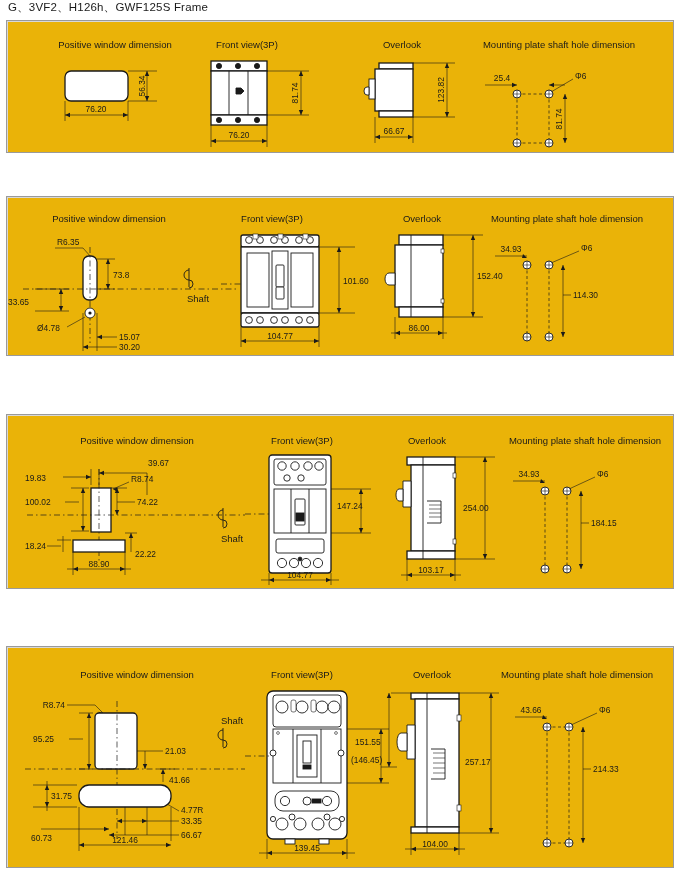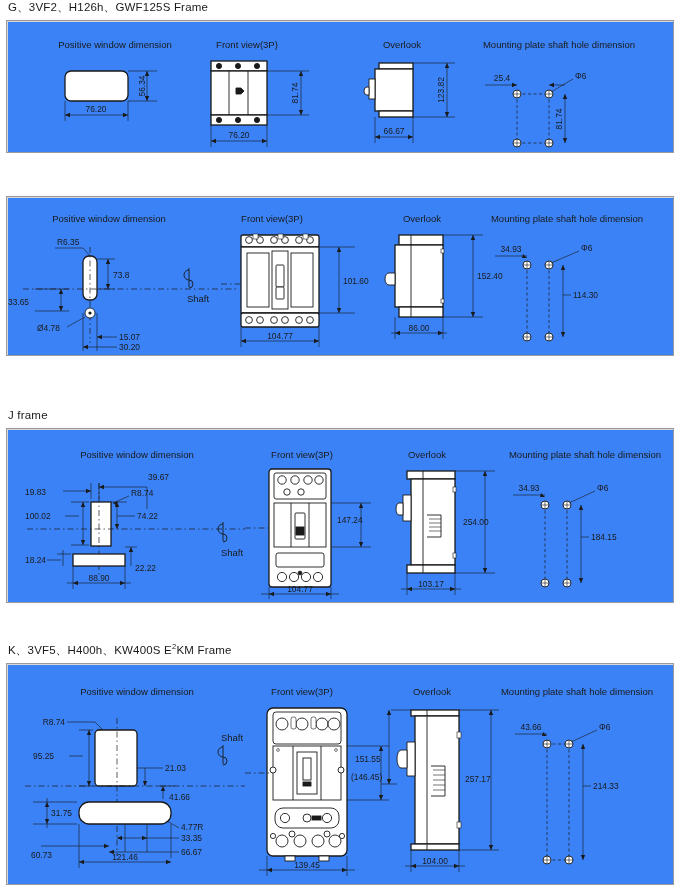--- a/index.html
+++ b/index.html
@@ -12,21 +12,21 @@
   .frame-section{position:absolute;left:0;width:680px;}
   .sec-title{
     font-size:11.5px;color:#1a1a1a;letter-spacing:.2px;
     white-space:nowrap;line-height:14px;padding-left:8px;
   }
   .sec-title sup{font-size:7.5px;vertical-align:super;}
   .sec-box{
     position:relative;margin:6px 6px 6px 6px;
     border:1px solid #9a9a9a;
     box-shadow:inset 1px 1px 0 #d8d8d8;
-    background:#3b82f6;box-sizing:border-box;
+    background:#eab308;box-sizing:border-box;
   }
   .panel{position:absolute;}
   .panel-title{
     position:absolute;font-size:9.5px;color:#1a1a1a;
     white-space:nowrap;text-align:center;
   }
   svg{display:block;overflow:visible;}
   .ln{stroke:#1a1a1a;fill:none;}
   .lw{stroke-width:.9;}
   .lw2{stroke-width:1.3;}
@@ -283,21 +283,20 @@
         <line class="ln thin" x1="56" y1="32" x2="56" y2="104"></line>
         <path class="fillk" d="M56 32 l-2.2 5 h4.4 z"></path>
         <path class="fillk" d="M56 104 l-2.2 -5 h4.4 z"></path>
         <line class="ln thin" x1="56" y1="62" x2="64" y2="62"></line>
         <text class="dim" x="66" y="65">114.30</text>
       </svg>
     </div>
   </div>
 
   <div class="frame-section" style="top:408px;">
-    <div class="sec-title">J frame</div>
     <div class="sec-box" style="height:175px;">
 
       <div class="panel-title" style="left:50px;top:20px;width:160px;">Positive window dimension</div>
       <div class="panel-title" style="left:240px;top:20px;width:110px;">Front view(3P)</div>
       <div class="panel-title" style="left:375px;top:20px;width:90px;">Overlook</div>
       <div class="panel-title" style="left:478px;top:20px;width:200px;">Mounting plate shaft hole dimension</div>
 
       <svg class="panel" style="left:10px;top:40px;" width="230" height="130">
         <text class="dim" x="152" y="11" text-anchor="end">39.67</text>
         <line class="ln thin" x1="82" y1="18" x2="130" y2="18"></line>
@@ -436,21 +435,20 @@
         <line class="ln thin" x1="56" y1="36" x2="56" y2="114"></line>
         <path class="fillk" d="M56 36 l-2.2 5 h4.4 z"></path>
         <path class="fillk" d="M56 114 l-2.2 -5 h4.4 z"></path>
         <line class="ln thin" x1="56" y1="68" x2="64" y2="68"></line>
         <text class="dim" x="66" y="71">184.15</text>
       </svg>
     </div>
   </div>
 
   <div class="frame-section" style="top:640px;">
-    <div class="sec-title"><span>K、3VF5、H400h、KW400S E</span><sup>2</sup><span>KM Frame</span></div>
     <div class="sec-box" style="height:222px;">
 
       <div class="panel-title" style="left:50px;top:22px;width:160px;">Positive window dimension</div>
       <div class="panel-title" style="left:240px;top:22px;width:110px;">Front view(3P)</div>
       <div class="panel-title" style="left:380px;top:22px;width:90px;">Overlook</div>
       <div class="panel-title" style="left:470px;top:22px;width:200px;">Mounting plate shaft hole dimension</div>
 
       <svg class="panel" style="left:10px;top:42px;" width="230" height="170">
         <text class="dim" x="48" y="19" text-anchor="end">R8.74</text>
         <line class="ln thin" x1="50" y1="16" x2="78" y2="16"></line>

